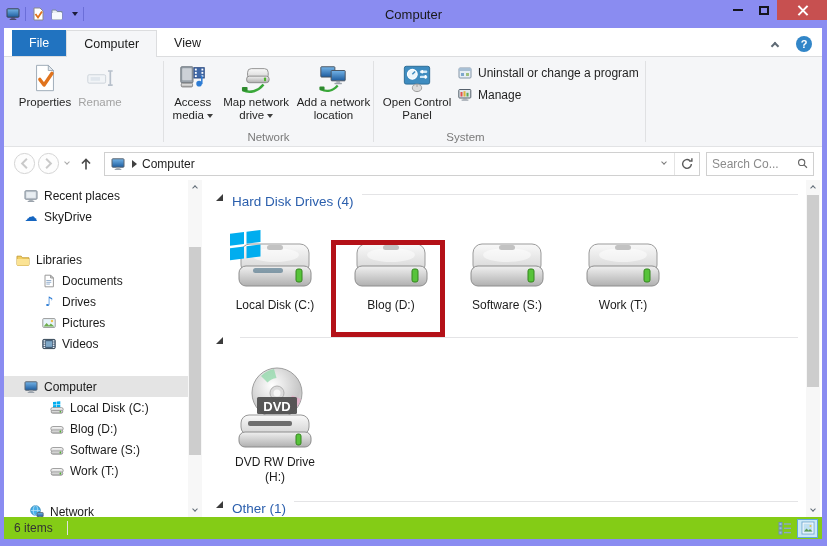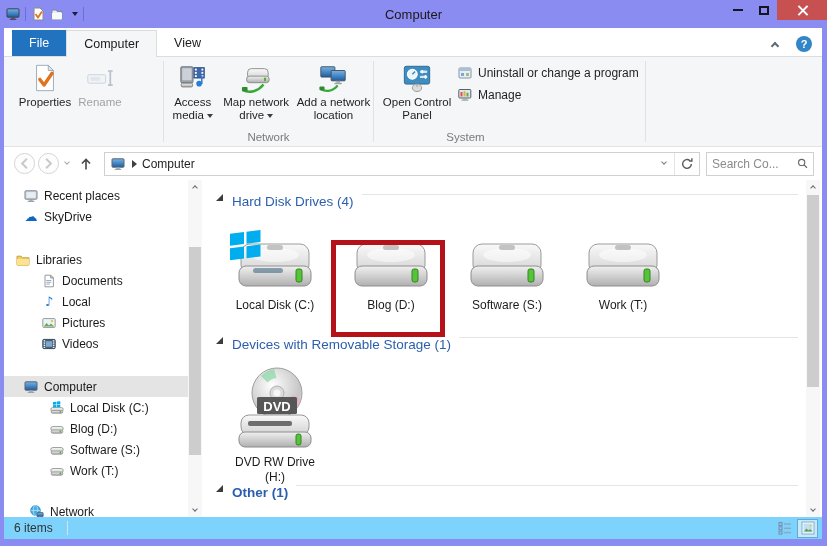--- a/index.html
+++ b/index.html
@@ -83,23 +83,23 @@
   .ghead .gtitle{font-size:13.5px;color:var(--header_blue);white-space:nowrap;}
   .ghead .gline{flex:1;height:1px;background:#e4e4e6;margin-left:8px;}
   .tiles{display:flex;gap:10px;margin:20px 0 0 20px;}
   .tile{width:106px;text-align:center;position:relative;cursor:default;}
   .tile .dsvg{width:84px;height:62px;display:block;margin:0 auto;}
   .tile .dvdsvg{width:84px;height:84px;display:block;margin:0 auto;}
   .tile .lbl{font-size:12px;color:#1b1b1b;margin-top:4px;line-height:15px;}
   .flag{position:absolute;left:6px;top:-4px;width:36px;height:34px;z-index:2;}
   .red-box{position:absolute;left:129px;top:60px;width:114px;height:97px;border:5px solid var(--red_box);z-index:5;pointer-events:none;}
   .tiles.dvdrow{margin-top:12px;}
-  .ghead.h3{margin-top:0;font-weight:bold;}
+  .ghead.h3{margin-top:16px;}
   
-  .statusbar{height:22px;display:flex;align-items:center;background:#7dd3fc;font-size:12px;color:#333;}
+  .statusbar{height:22px;display:flex;align-items:center;background:#84cc16;font-size:12px;color:#333;}
   .statusbar .cnt{padding-left:10px;}
   .statusbar .st-sep{width:1px;height:14px;background:#e0e0e0;margin-left:14px;}
   .st-right{margin-left:auto;display:flex;align-items:center;gap:2px;padding-right:4px;}
   .viewbtn{width:21px;height:19px;display:flex;align-items:center;justify-content:center;border:1px solid transparent;}
   .viewbtn.sel{background:#cbe8f7;border-color:#62a8dc;}
   .hidden-defs{position:absolute;width:0;height:0;overflow:hidden;}
 </style>
 </head>
 <body>
 
@@ -372,21 +372,21 @@
               <g fill="#88a6c8">
                 <rect x="4.3" y="6" width="5" height="0.9"></rect>
                 <rect x="4.3" y="7.8" width="5" height="0.9"></rect>
                 <rect x="4.3" y="9.6" width="3.6" height="0.9"></rect>
               </g>
             </svg>
           <span>Documents</span>
         </div>
         <div class="sb-item ind-c">
           <span class="glyph" style="color:#2d7cd4;font-weight:bold">♪</span>
-          <span>Local</span>
+          <span>Drives</span>
         </div>
         <div class="sb-item ind-c">
           <svg class="msvg" viewBox="0 0 14 14">
               <rect x="0.8" y="2.6" width="12.4" height="8.8" rx="0.8" fill="#e8f4fb" stroke="#9a9a9a"></rect>
               <path d="M1.6 10.6 l3 -3.6 2.4 2.5 1.8 -2 3.6 3.1 z" fill="#6fae4e"></path>
               <circle cx="10" cy="5" r="1.2" fill="#f0c24a"></circle>
             </svg>
           <span>Pictures</span>
         </div>
         <div class="sb-item ind-c">
@@ -532,21 +532,20 @@
                 <rect x="63" y="37" width="6" height="13" rx="2" fill="#57c33a" stroke="#35861f"></rect>
               </svg>
             <div class="lbl">Work (T:)</div>
           </div>
         </div>
 
         <div class="red-box"></div>
 
         <div class="ghead" style="margin-top:24px">
           <span class="tri-se"></span>
-          <span class="gtitle">Devices with Removable Storage (1)</span>
           <span class="gline"></span>
         </div>
 
         <div class="tiles dvdrow">
           <div class="tile">
             <svg class="dvdsvg" viewBox="0 0 84 84">
               <circle cx="44" cy="26" r="25" fill="url(#gDisc)" stroke="#9e9e9e"></circle>
               <path d="M28 9 a24 24 0 0 1 13 -7 l2.5 9 a15 15 0 0 0 -9 4.5 z" fill="#8fd8a8" opacity="0.75"></path>
               <path d="M60 44 a24 24 0 0 0 8 -12 l-9 -3.5 a15 15 0 0 1 -5 8 z" fill="#e8a8c8" opacity="0.75"></path>
               <circle cx="44" cy="26" r="7" fill="#dcdcdc" stroke="#b0b0b0"></circle>

